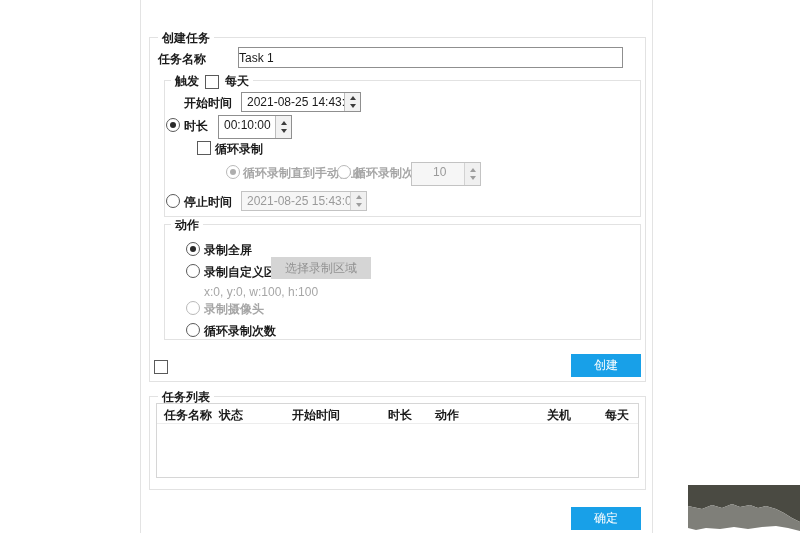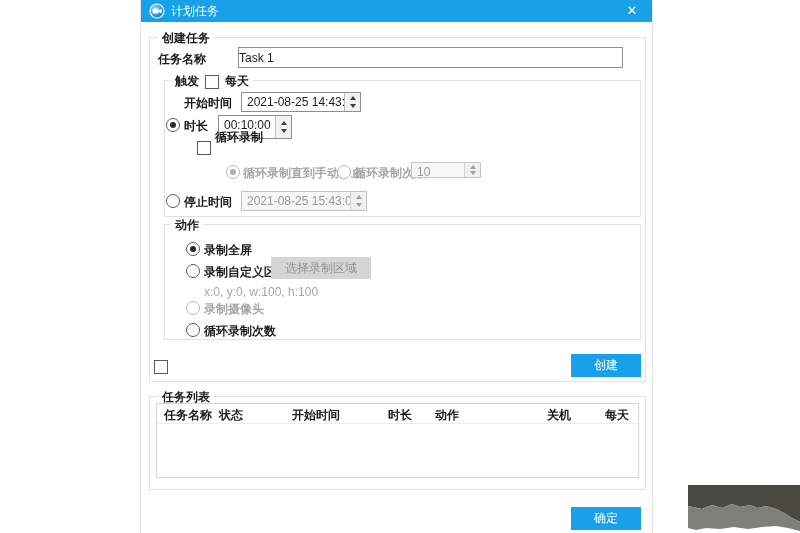--- a/index.html
+++ b/index.html
@@ -57,37 +57,20 @@
   
   .artifact{position:absolute;left:688px;top:485px;width:112px;height:48px;}
 </style>
 </head>
 <body>
 
 <div class="canvas">
 
   <div class="dialog">
 
-    <div class="titlebar">
-      <svg class="appicon" viewBox="0 0 16 16">
-        <defs>
-          <radialGradient id="g" cx="35%" cy="30%" r="80%">
-            <stop offset="0%" stop-color="#8fd4f7"></stop>
-              <stop offset="60%" stop-color="#2d9fe0"></stop>
-            <stop offset="100%" stop-color="#0b7cc9"></stop>
-          </radialGradient>
-        </defs>
-        <circle cx="8" cy="8" r="7.6" fill="#ffffff"></circle>
-        <circle cx="8" cy="8" r="6.4" fill="url(#g)"></circle>
-        <rect x="3.6" y="5.6" width="6" height="4.8" rx="1" fill="#ffffff"></rect>
-        <path d="M9.8 7.2 L12.6 5.8 L12.6 10.2 L9.8 8.8 Z" fill="#ffffff"></path>
-      </svg>
-      <span class="title">计划任务</span>
-      <span class="close">✕</span>
-    </div>
 
     <div class="group" style="left:8px;top:37px;width:497px;height:345px;padding-left:36px;">
       <span class="group-label" style="left:8px;">创建任务</span>
     </div>
 
     <span class="lbl" style="left:17px;top:51px;">任务名称</span>
     <input class="textinput" style="left: 97px; top: 47px; width: 385px; height: 21px;" value="Task 1">
 
     <div class="group" style="left:23px;top:80px;width:477px;height:137px;">
       <div class="legend-inline" style="left:6px;">
@@ -110,27 +93,27 @@
     <span class="lbl" style="left:43px;top:118px;">时长</span>
     <div class="spinbox" style="left:77px;top:115px;width:74px;height:24px;">
       <span class="spin-text">00:10:00</span>
       <span class="spin-btns">
           <span class="tri-up"></span>
           <span class="tri-down"></span>
         </span>
     </div>
 
     <span class="checkbox" style="left:56px;top:141px;"></span>
-    <span class="lbl" style="left:74px;top:129px;">循环录制</span>
+    <span class="lbl" style="left:74px;top:141px;">循环录制</span>
 
     <span class="radio checked disabled" style="left:85px;top:165px;"></span>
     <span class="lbl gray" style="left:102px;top:165px;">循环录制直到手动停止</span>
     <span class="radio disabled" style="left:196px;top:165px;"></span>
     <span class="lbl gray" style="left:213px;top:165px;">循环录制次数</span>
-    <div class="spinbox disabled" style="left:270px;top:162px;width:70px;height:16px;">
+    <div class="spinbox disabled" style="left:270px;top:162px;width:70px;height:24px;padding-left:16px;">
       <span class="spin-text">10</span>
       <span class="spin-btns">
           <span class="tri-up"></span>
           <span class="tri-down"></span>
         </span>
     </div>
 
     <span class="radio" style="left:25px;top:194px;"></span>
     <span class="lbl" style="left:43px;top:194px;">停止时间</span>
     <div class="spinbox disabled" style="left:100px;top:191px;width:126px;height:20px;">

